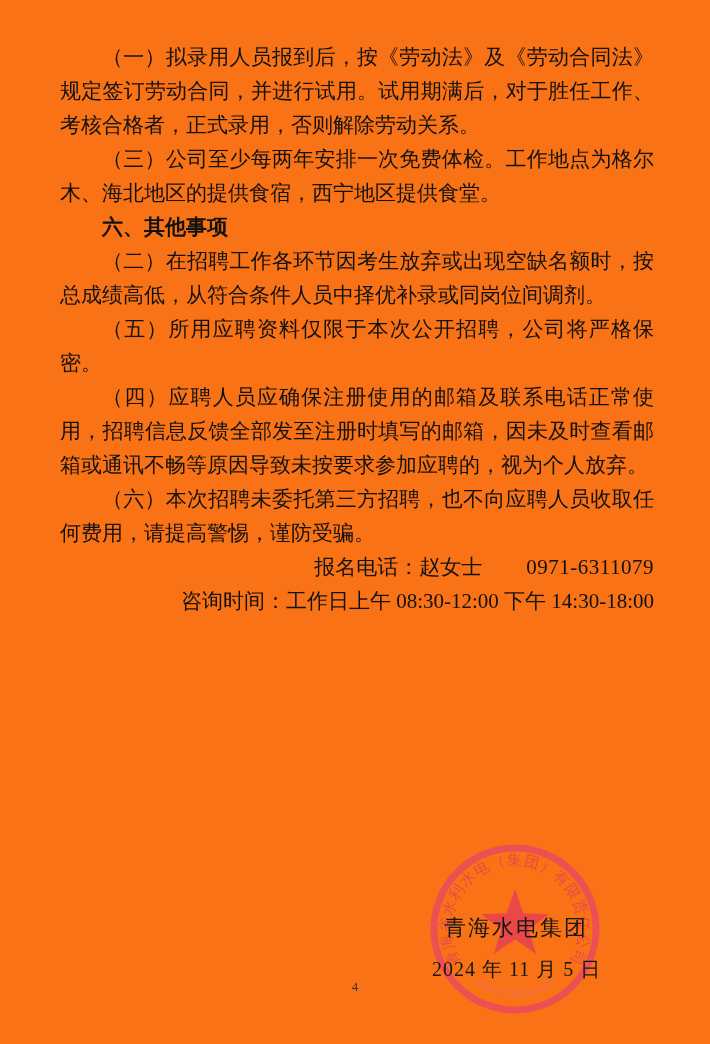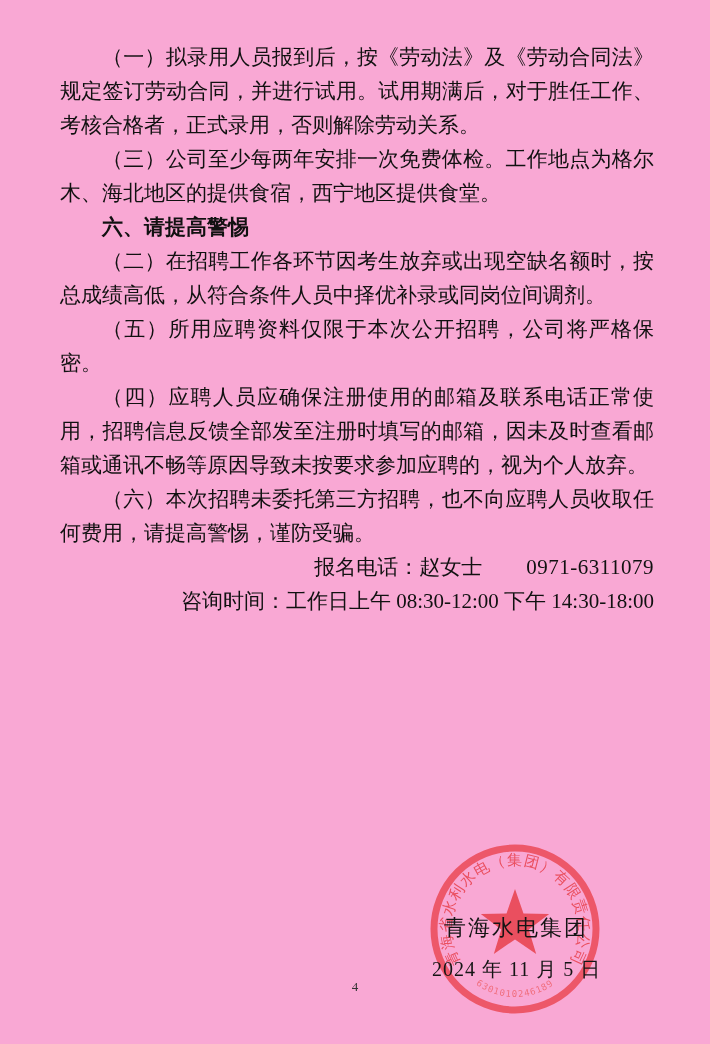--- a/index.html
+++ b/index.html
@@ -1,17 +1,17 @@
 <!DOCTYPE html>
 <html><head>
 <meta charset="utf-8">
 <style>
   html,body{margin:0;padding:0;background:#ffffff;}
   .page{
-    position:relative;width:710px;height:1044px;background:#f9a8d4;overflow:hidden;
+    position:relative;width:710px;height:1044px;background:#f97316;overflow:hidden;
     font-family:"Liberation Serif","DejaVu Serif",serif;color:#111111;
   }
   .doc-body{
     position:absolute;left:60px;top:40px;width:594px;
     font-size:21px;line-height:34px;text-align:justify;
   }
   .para{margin:0;text-indent:2em;}
   .heading{
     margin:0;text-indent:2em;font-weight:bold;
     font-family:"Liberation Sans","DejaVu Sans",sans-serif;
@@ -39,21 +39,21 @@
   }
 </style>
 </head>
 <body>
 
 <div class="page">
 
   <div class="doc-body">
     <p class="para">（一）拟录用人员报到后，按《劳动法》及《劳动合同法》规定签订劳动合同，并进行试用。试用期满后，对于胜任工作、考核合格者，正式录用，否则解除劳动关系。</p>
     <p class="para">（三）公司至少每两年安排一次免费体检。工作地点为格尔木、海北地区的提供食宿，西宁地区提供食堂。</p>
-    <p class="heading">六、请提高警惕</p>
+    <p class="heading">六、其他事项</p>
     <p class="para">（二）在招聘工作各环节因考生放弃或出现空缺名额时，按总成绩高低，从符合条件人员中择优补录或同岗位间调剂。</p>
     <p class="para">（五）所用应聘资料仅限于本次公开招聘，公司将严格保密。</p>
     <p class="para">（四）应聘人员应确保注册使用的邮箱及联系电话正常使用，招聘信息反馈全部发至注册时填写的邮箱，因未及时查看邮箱或通讯不畅等原因导致未按要求参加应聘的，视为个人放弃。</p>
     <p class="para">（六）本次招聘未委托第三方招聘，也不向应聘人员收取任何费用，请提高警惕，谨防受骗。</p>
     <p class="contact-line"><span>报名电话：</span><span>赵女士</span><span class="phone-number">0971-6311079</span></p>
     <p class="contact-line"><span>咨询时间：</span><span>工作日上午 08:30-12:00 下午 14:30-18:00</span></p>
   </div>
 
   <div class="stamp">
     <svg viewBox="0 0 176 176" width="176" height="176" xmlns="http://www.w3.org/2000/svg">

